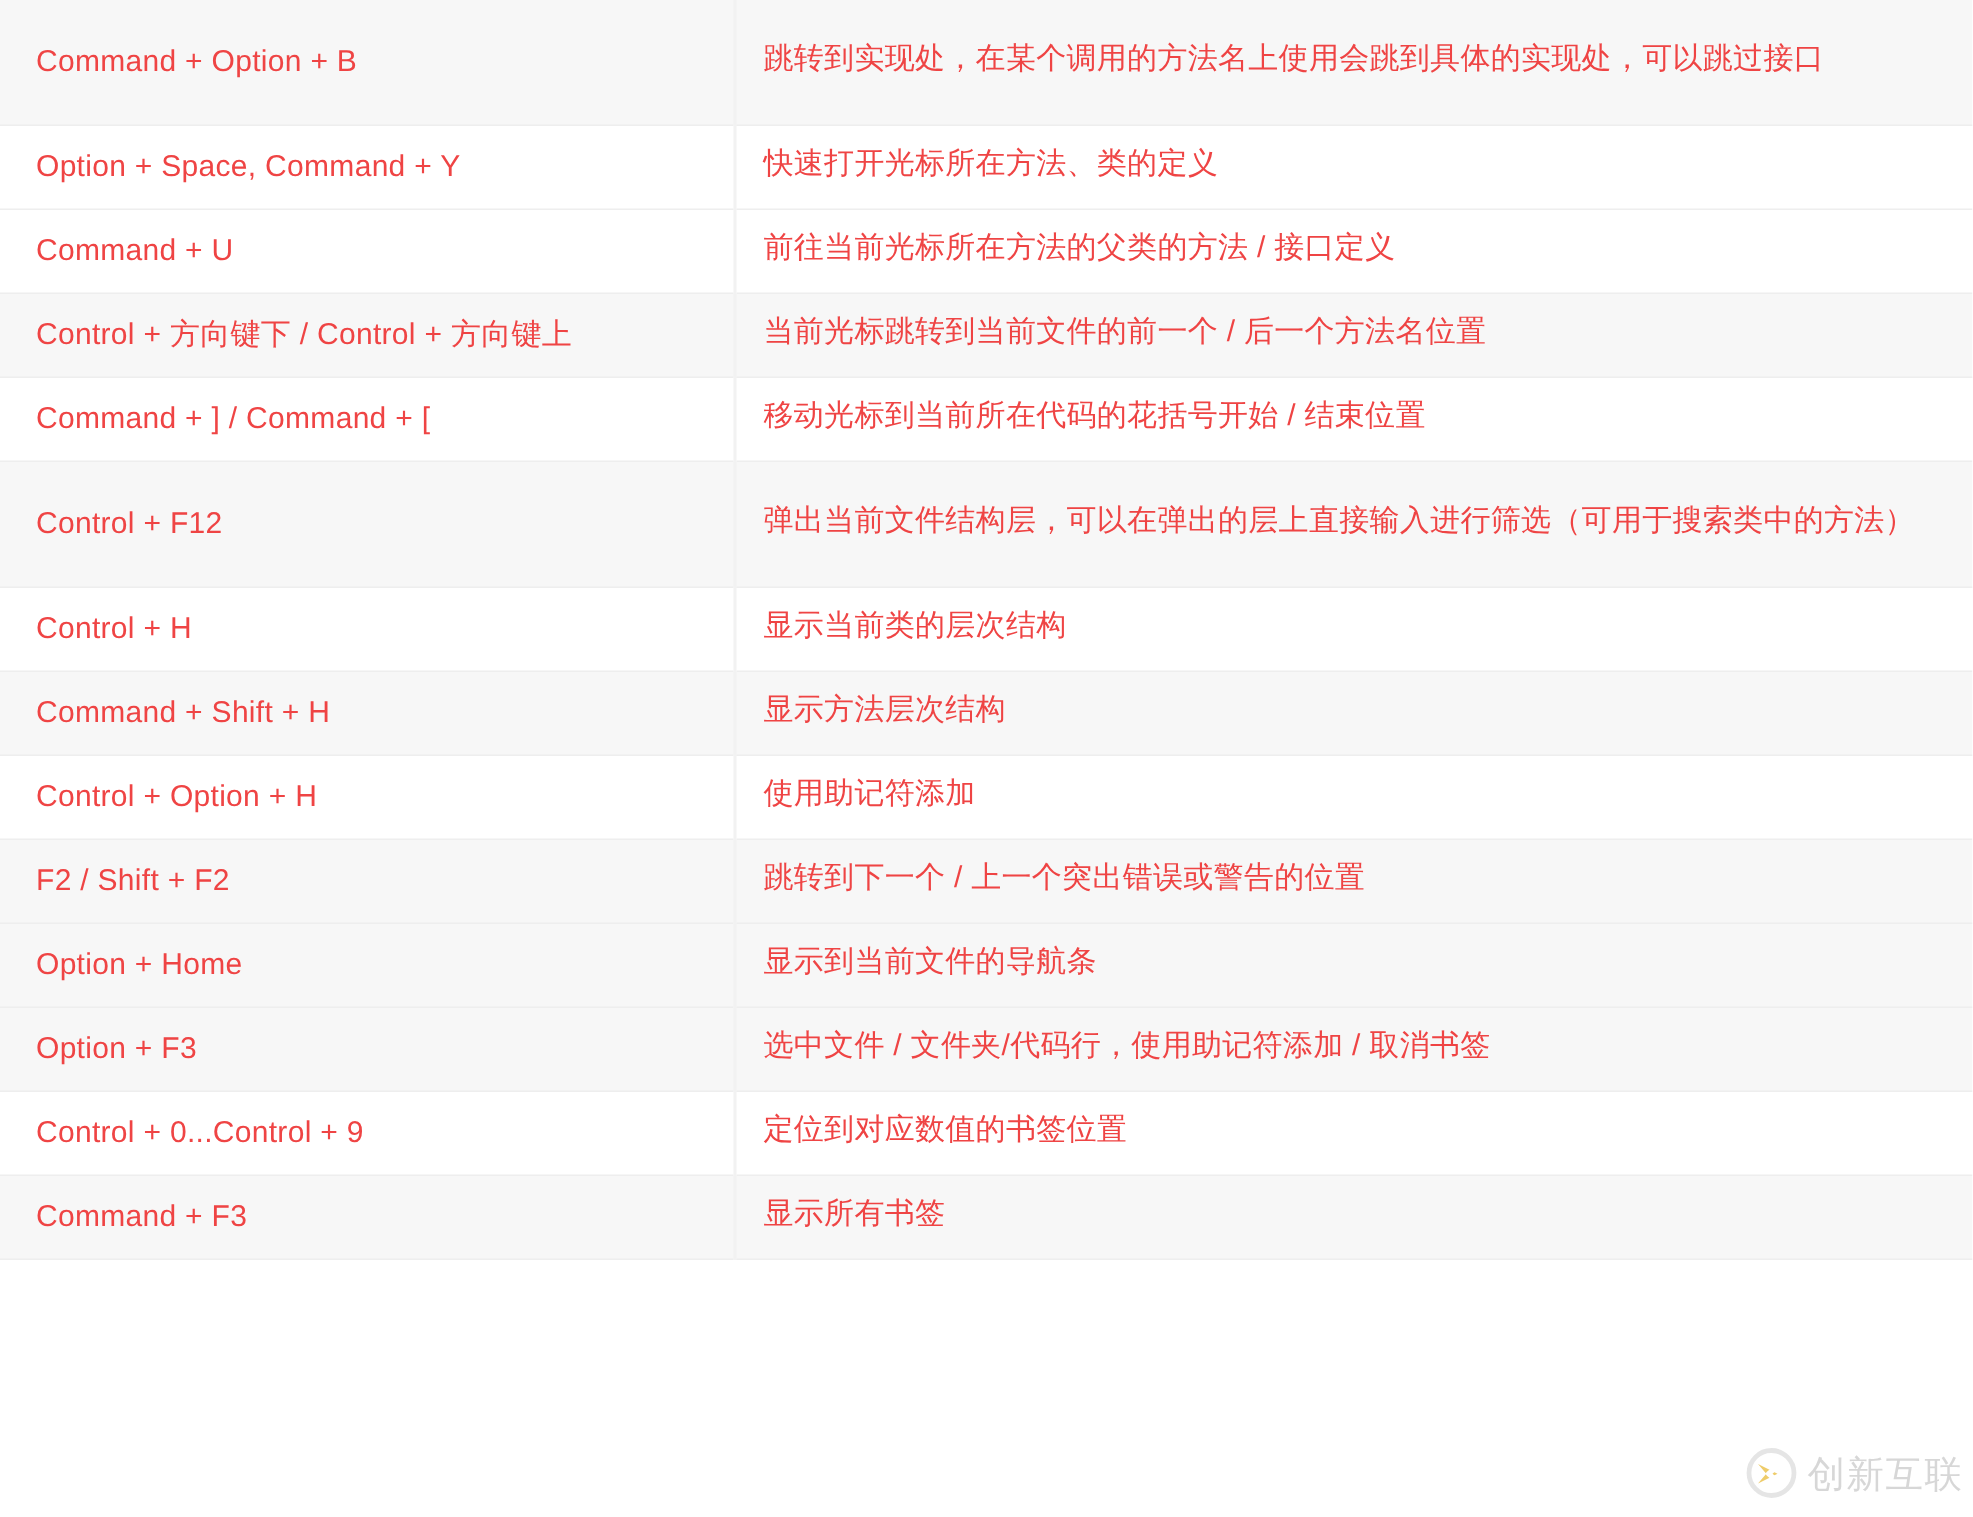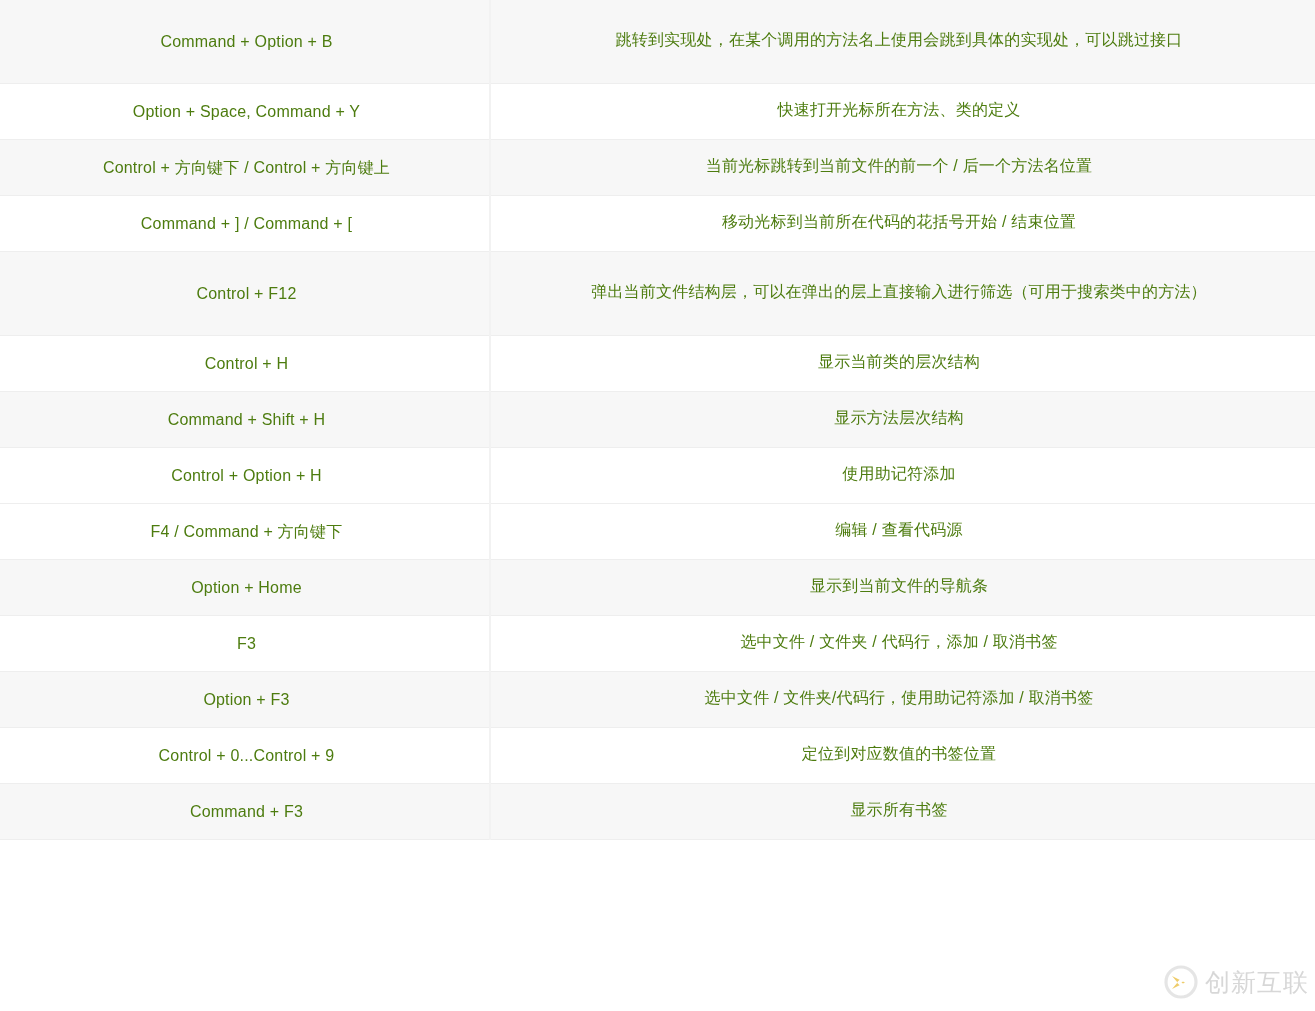--- a/index.html
+++ b/index.html
@@ -27,26 +27,25 @@
   #shortcut-table tr {
     background: #ffffff;
   }
   #shortcut-table tr.alt {
     background: #f7f7f7;
   }
 
   #shortcut-table td {
     vertical-align: middle;
     border-bottom: 1px solid #eeeeee;
-    color: #4d7c0f;
-    font-size: 16px;
+    color: #ef4444;
+    font-size: 20px;
     line-height: 31px;
     letter-spacing: 0.2px;
     padding: 0;
-    text-align: center;
   }
 
   #shortcut-table td.key-cell {
     padding: 11px 20px 11px 24px;
     border-right: 2px solid #f2f2f2;
     white-space: nowrap;
     overflow: hidden;
   }
 
   #shortcut-table td.desc-cell {
@@ -90,20 +89,24 @@
   </colgroup>
   <tbody>
       <tr class="alt h2">
         <td class="key-cell">Command + Option + B</td>
         <td class="desc-cell">跳转到实现处，在某个调用的方法名上使用会跳到具体的实现处，可以跳过接口</td>
       </tr>
       <tr class="h1">
         <td class="key-cell">Option + Space, Command + Y</td>
         <td class="desc-cell">快速打开光标所在方法、类的定义</td>
       </tr>
+      <tr class="h1">
+        <td class="key-cell">Command + U</td>
+        <td class="desc-cell">前往当前光标所在方法的父类的方法 / 接口定义</td>
+      </tr>
       <tr class="alt h1">
         <td class="key-cell">Control + 方向键下 / Control + 方向键上</td>
         <td class="desc-cell">当前光标跳转到当前文件的前一个 / 后一个方法名位置</td>
       </tr>
       <tr class="h1">
         <td class="key-cell">Command + ] / Command + [</td>
         <td class="desc-cell">移动光标到当前所在代码的花括号开始 / 结束位置</td>
       </tr>
       <tr class="alt h2">
         <td class="key-cell">Control + F12</td>
@@ -114,31 +117,27 @@
         <td class="desc-cell">显示当前类的层次结构</td>
       </tr>
       <tr class="alt h1">
         <td class="key-cell">Command + Shift + H</td>
         <td class="desc-cell">显示方法层次结构</td>
       </tr>
       <tr class="h1">
         <td class="key-cell">Control + Option + H</td>
         <td class="desc-cell">使用助记符添加</td>
       </tr>
-      <tr class="h1">
-        <td class="key-cell">F4 / Command + 方向键下</td>
-        <td class="desc-cell">编辑 / 查看代码源</td>
+      <tr class="alt h1">
+        <td class="key-cell">F2 / Shift + F2</td>
+        <td class="desc-cell">跳转到下一个 / 上一个突出错误或警告的位置</td>
       </tr>
       <tr class="alt h1">
         <td class="key-cell">Option + Home</td>
         <td class="desc-cell">显示到当前文件的导航条</td>
-      </tr>
-      <tr class="h1">
-        <td class="key-cell">F3</td>
-        <td class="desc-cell">选中文件 / 文件夹 / 代码行，添加 / 取消书签</td>
       </tr>
       <tr class="alt h1">
         <td class="key-cell">Option + F3</td>
         <td class="desc-cell">选中文件 / 文件夹/代码行，使用助记符添加 / 取消书签</td>
       </tr>
       <tr class="h1">
         <td class="key-cell">Control + 0...Control + 9</td>
         <td class="desc-cell">定位到对应数值的书签位置</td>
       </tr>
       <tr class="alt h1">

